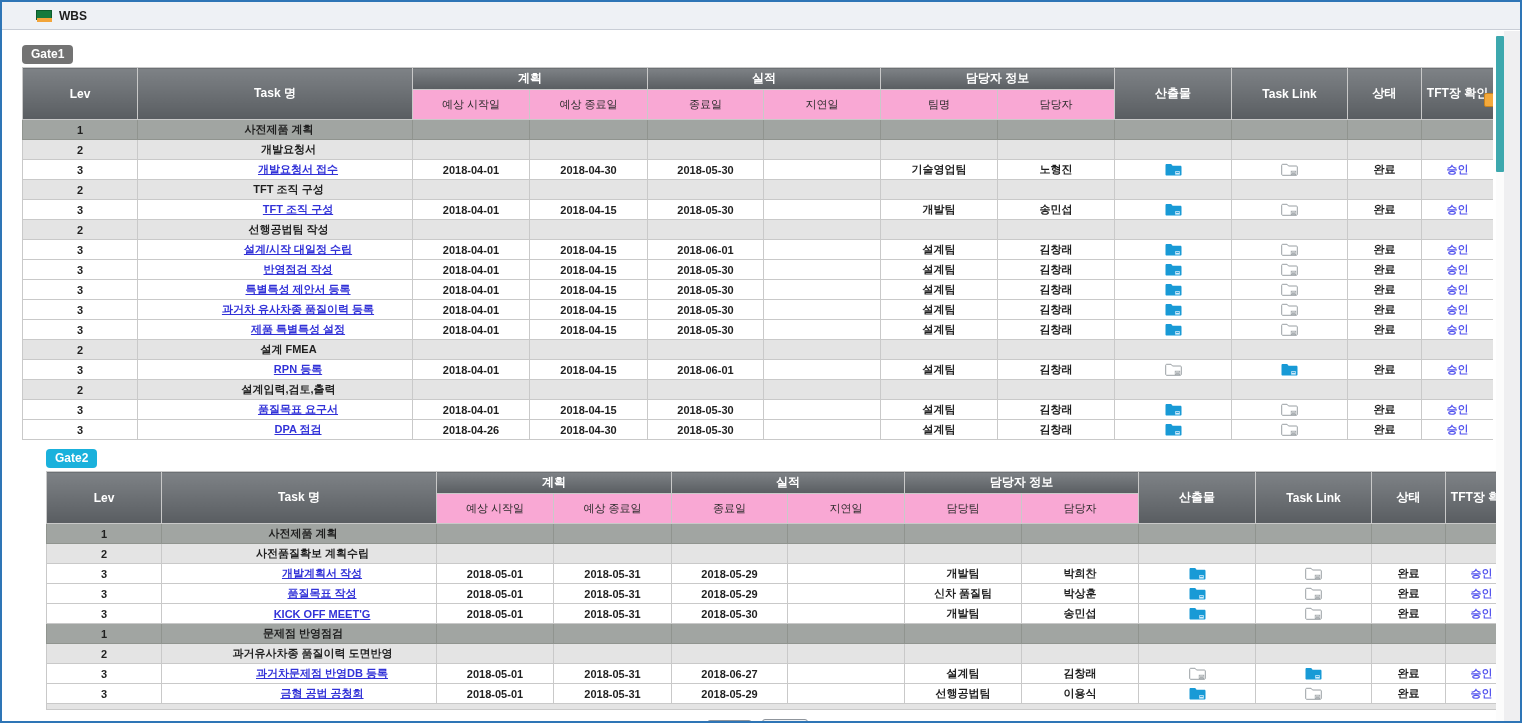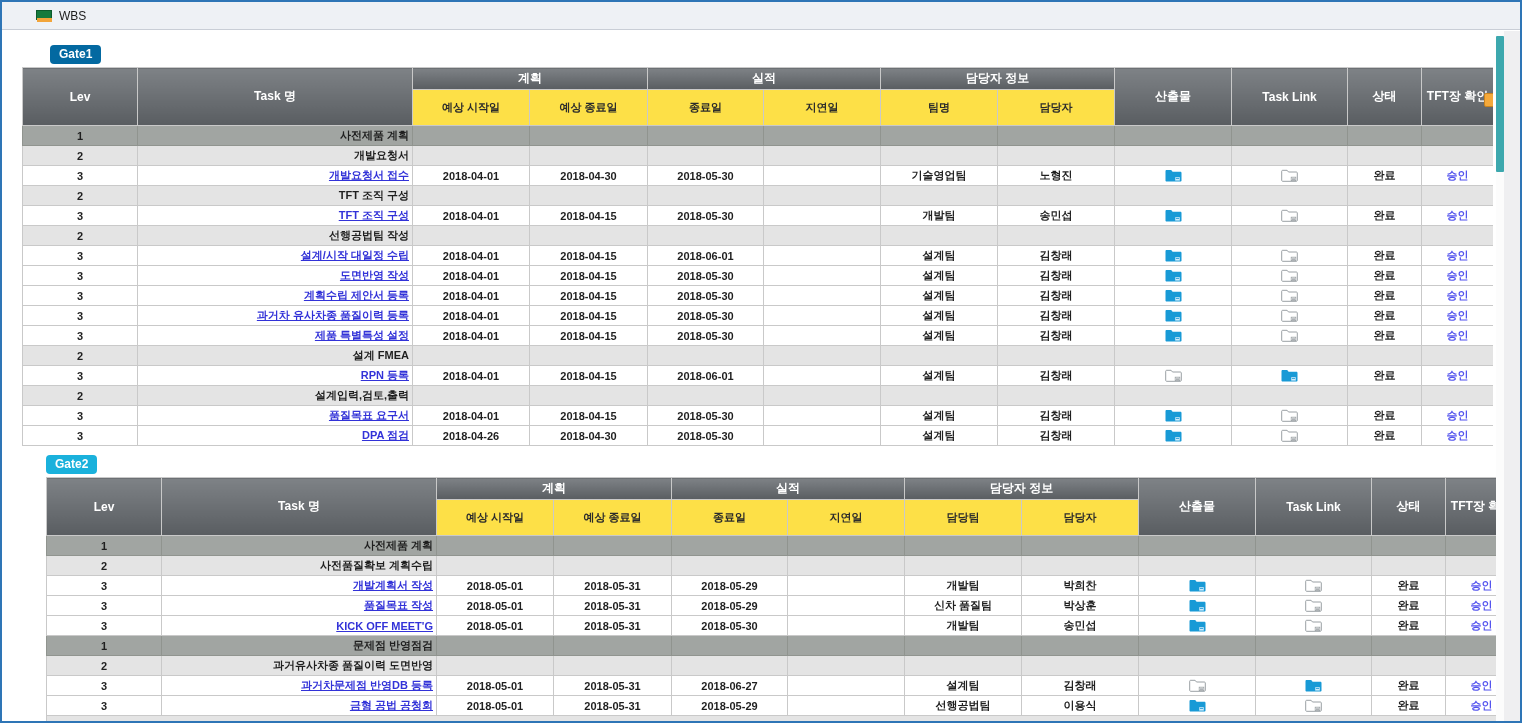--- a/index.html
+++ b/index.html
@@ -3,41 +3,41 @@
 <meta charset="utf-8">
 <style>
   html,body{margin:0;padding:0;background:#fff;}
   body{font-family:"Liberation Sans","DejaVu Sans",sans-serif;}
   .window{position:relative;width:1522px;height:723px;box-sizing:border-box;
     border:2px solid #2e75b6;background:#fff;overflow:hidden;}
   
   .titlebar{position:absolute;top:0;left:0;right:0;height:28px;background:#eef1f5;
     border-bottom:1px solid #c9ced6;display:flex;align-items:center;padding-left:34px;
     gap:7px;box-sizing:border-box;}
-  .titlebar .title{font-size:12px;font-weight:400;color:#1c1c1c;}
+  .titlebar .title{font-size:12px;font-weight:700;color:#1c1c1c;}
   .tb-icon{width:16px;height:12px;position:relative;display:inline-block;}
   .tb-icon .g{position:absolute;left:0;right:0;top:0;bottom:2px;background:#157a3c;
     border:1px solid #0c5a2b;box-sizing:border-box;}
   .tb-icon .o{position:absolute;left:1px;right:0;bottom:0;height:4px;background:#f2a53a;}
   
   .content{position:absolute;top:29px;left:0;width:1494px;bottom:0;background:#fff;
     padding:13px 0 0 20px;box-sizing:border-box;overflow:hidden;}
   .gate-section.second{margin-top:8px;padding-left:24px;}
   .gate-badge{display:inline-block;padding:2px 9px 3px;border-radius:4px;color:#fff;
     font-size:12px;font-weight:700;margin-bottom:3px;}
   
   .table-wrap{position:relative;width:1471px;overflow:hidden;}
   table.wbs{border-collapse:collapse;table-layout:fixed;width:1471px;font-size:11px;}
   table.wbs th,table.wbs td{border:1px solid #c9c9c9;padding:0 3px;box-sizing:border-box;
     overflow:hidden;white-space:nowrap;}
   th.dark{background:linear-gradient(#7e8286,#595d61);color:#fff;font-weight:700;
     font-size:12px;height:22px;text-align:center;border:1px solid #90949a;}
-  th.sub{background:#fde047;color:#2b2b2b;font-weight:700;font-size:11px;height:36px;text-align:center;}
+  th.sub{background:#f9a8d4;color:#2b2b2b;font-weight:400;font-size:11px;height:30px;text-align:center;}
   table.wbs td{height:20px;font-weight:700;color:#1f1f1f;text-align:center;}
-  table.wbs td.task{text-align:right;}
+  table.wbs td.task{text-align:center;}
   tr.lev1 td{background:#a1a5a2;border-color:#90948f;}
   tr.lev2 td{background:#e4e4e4;}
   tr.lev3 td{background:#fff;}
   .task-link{color:#3232d8;cursor:pointer;}
   .approve-link{color:#5353ee;cursor:pointer;margin-top:26px;}
   .ind1{padding-left:8px;}
   .ind2{padding-left:27px;}
   .ind3{padding-left:46px;text-decoration:underline;}
   .icon{display:inline-block;line-height:0;vertical-align:middle;cursor:pointer;}
   .notch{position:absolute;top:26px;right:-4px;width:11px;height:12px;background:#f4a93b;
@@ -62,21 +62,21 @@
   <div class="titlebar">
     <span class="tb-icon">
         <span class="g"></span>
         <span class="o"></span>
       </span>
     <span class="title">WBS</span>
   </div>
 
   <div class="content">
     <div id="gates">
-        <div class="gate-section"><div class="gate-badge" style="background: #0369a1; margin-left: 28px;">Gate1</div><div class="table-wrap">
+        <div class="gate-section"><div class="gate-badge" style="background: #737373;">Gate1</div><div class="table-wrap">
             <table class="wbs">
               <colgroup>
                 <col style="width: 115px;">
                 <col style="width: 275px;">
                 <col style="width: 117px;">
                 <col style="width: 118px;">
                 <col style="width: 116px;">
                 <col style="width: 117px;">
                 <col style="width: 117px;">
                 <col style="width: 117px;">
@@ -224,43 +224,43 @@
                   <td><span class="icon"><svg width="17" height="13" viewBox="0 0 17 13">
                         <path d="M0.7 2.2 C0.7 1.7 1.1 1.3 1.6 1.3 H6.1 L7.5 3 H15.4 C15.9 3 16.3 3.4 16.3 3.9 V11.4 C16.3 11.9 15.9 12.3 15.4 12.3 H1.6 C1.1 12.3 0.7 11.9 0.7 11.4 Z" fill="#ffffff" stroke="#9aa0a4" stroke-width="1"></path>
                         <rect x="10.2" y="8.2" width="4.6" height="3.4" fill="#ffffff" stroke="#9aa0a4" stroke-width="0.8"></rect>
                         <rect x="11" y="9.4" width="3" height="1.4" fill="#9aa0a4"></rect>
                       </svg></span></td>
                   <td>완료</td>
                   <td><span class="approve-link">승인</span></td>
                 </tr>
                 <tr class="lev3">
                   <td>3</td>
-                  <td class="task"><span class="task-link ind3">도면반영 작성</span></td>
-                  <td>2018-04-01</td>
-                  <td>2018-04-15</td>
-                  <td>2018-05-30</td>
-                  <td></td>
-                  <td>설계팀</td>
-                  <td>김창래</td>
-                  <td><span class="icon"><svg width="17" height="13" viewBox="0 0 17 13">
-                        <path d="M0.5 2.2 C0.5 1.6 1 1.1 1.6 1.1 H6.2 L7.6 2.8 H15.4 C16 2.8 16.5 3.3 16.5 3.9 V11.4 C16.5 12 16 12.5 15.4 12.5 H1.6 C1 12.5 0.5 12 0.5 11.4 Z" fill="#189ad6"></path>
-                        <rect x="10.2" y="8.2" width="4.6" height="3.4" fill="#cfeafa"></rect>
-                        <rect x="10.9" y="9.2" width="3.2" height="0.8" fill="#189ad6"></rect>
-                      </svg></span></td>
-                  <td><span class="icon"><svg width="17" height="13" viewBox="0 0 17 13">
-                        <path d="M0.7 2.2 C0.7 1.7 1.1 1.3 1.6 1.3 H6.1 L7.5 3 H15.4 C15.9 3 16.3 3.4 16.3 3.9 V11.4 C16.3 11.9 15.9 12.3 15.4 12.3 H1.6 C1.1 12.3 0.7 11.9 0.7 11.4 Z" fill="#ffffff" stroke="#9aa0a4" stroke-width="1"></path>
-                        <rect x="10.2" y="8.2" width="4.6" height="3.4" fill="#ffffff" stroke="#9aa0a4" stroke-width="0.8"></rect>
-                        <rect x="11" y="9.4" width="3" height="1.4" fill="#9aa0a4"></rect>
-                      </svg></span></td>
-                  <td>완료</td>
-                  <td><span class="approve-link">승인</span></td>
-                </tr>
-                <tr class="lev3">
-                  <td>3</td>
-                  <td class="task"><span class="task-link ind3">계획수립 제안서 등록</span></td>
+                  <td class="task"><span class="task-link ind3">반영점검 작성</span></td>
+                  <td>2018-04-01</td>
+                  <td>2018-04-15</td>
+                  <td>2018-05-30</td>
+                  <td></td>
+                  <td>설계팀</td>
+                  <td>김창래</td>
+                  <td><span class="icon"><svg width="17" height="13" viewBox="0 0 17 13">
+                        <path d="M0.5 2.2 C0.5 1.6 1 1.1 1.6 1.1 H6.2 L7.6 2.8 H15.4 C16 2.8 16.5 3.3 16.5 3.9 V11.4 C16.5 12 16 12.5 15.4 12.5 H1.6 C1 12.5 0.5 12 0.5 11.4 Z" fill="#189ad6"></path>
+                        <rect x="10.2" y="8.2" width="4.6" height="3.4" fill="#cfeafa"></rect>
+                        <rect x="10.9" y="9.2" width="3.2" height="0.8" fill="#189ad6"></rect>
+                      </svg></span></td>
+                  <td><span class="icon"><svg width="17" height="13" viewBox="0 0 17 13">
+                        <path d="M0.7 2.2 C0.7 1.7 1.1 1.3 1.6 1.3 H6.1 L7.5 3 H15.4 C15.9 3 16.3 3.4 16.3 3.9 V11.4 C16.3 11.9 15.9 12.3 15.4 12.3 H1.6 C1.1 12.3 0.7 11.9 0.7 11.4 Z" fill="#ffffff" stroke="#9aa0a4" stroke-width="1"></path>
+                        <rect x="10.2" y="8.2" width="4.6" height="3.4" fill="#ffffff" stroke="#9aa0a4" stroke-width="0.8"></rect>
+                        <rect x="11" y="9.4" width="3" height="1.4" fill="#9aa0a4"></rect>
+                      </svg></span></td>
+                  <td>완료</td>
+                  <td><span class="approve-link">승인</span></td>
+                </tr>
+                <tr class="lev3">
+                  <td>3</td>
+                  <td class="task"><span class="task-link ind3">특별특성 제안서 등록</span></td>
                   <td>2018-04-01</td>
                   <td>2018-04-15</td>
                   <td>2018-05-30</td>
                   <td></td>
                   <td>설계팀</td>
                   <td>김창래</td>
                   <td><span class="icon"><svg width="17" height="13" viewBox="0 0 17 13">
                         <path d="M0.5 2.2 C0.5 1.6 1 1.1 1.6 1.1 H6.2 L7.6 2.8 H15.4 C16 2.8 16.5 3.3 16.5 3.9 V11.4 C16.5 12 16 12.5 15.4 12.5 H1.6 C1 12.5 0.5 12 0.5 11.4 Z" fill="#189ad6"></path>
                         <rect x="10.2" y="8.2" width="4.6" height="3.4" fill="#cfeafa"></rect>
                         <rect x="10.9" y="9.2" width="3.2" height="0.8" fill="#189ad6"></rect>

